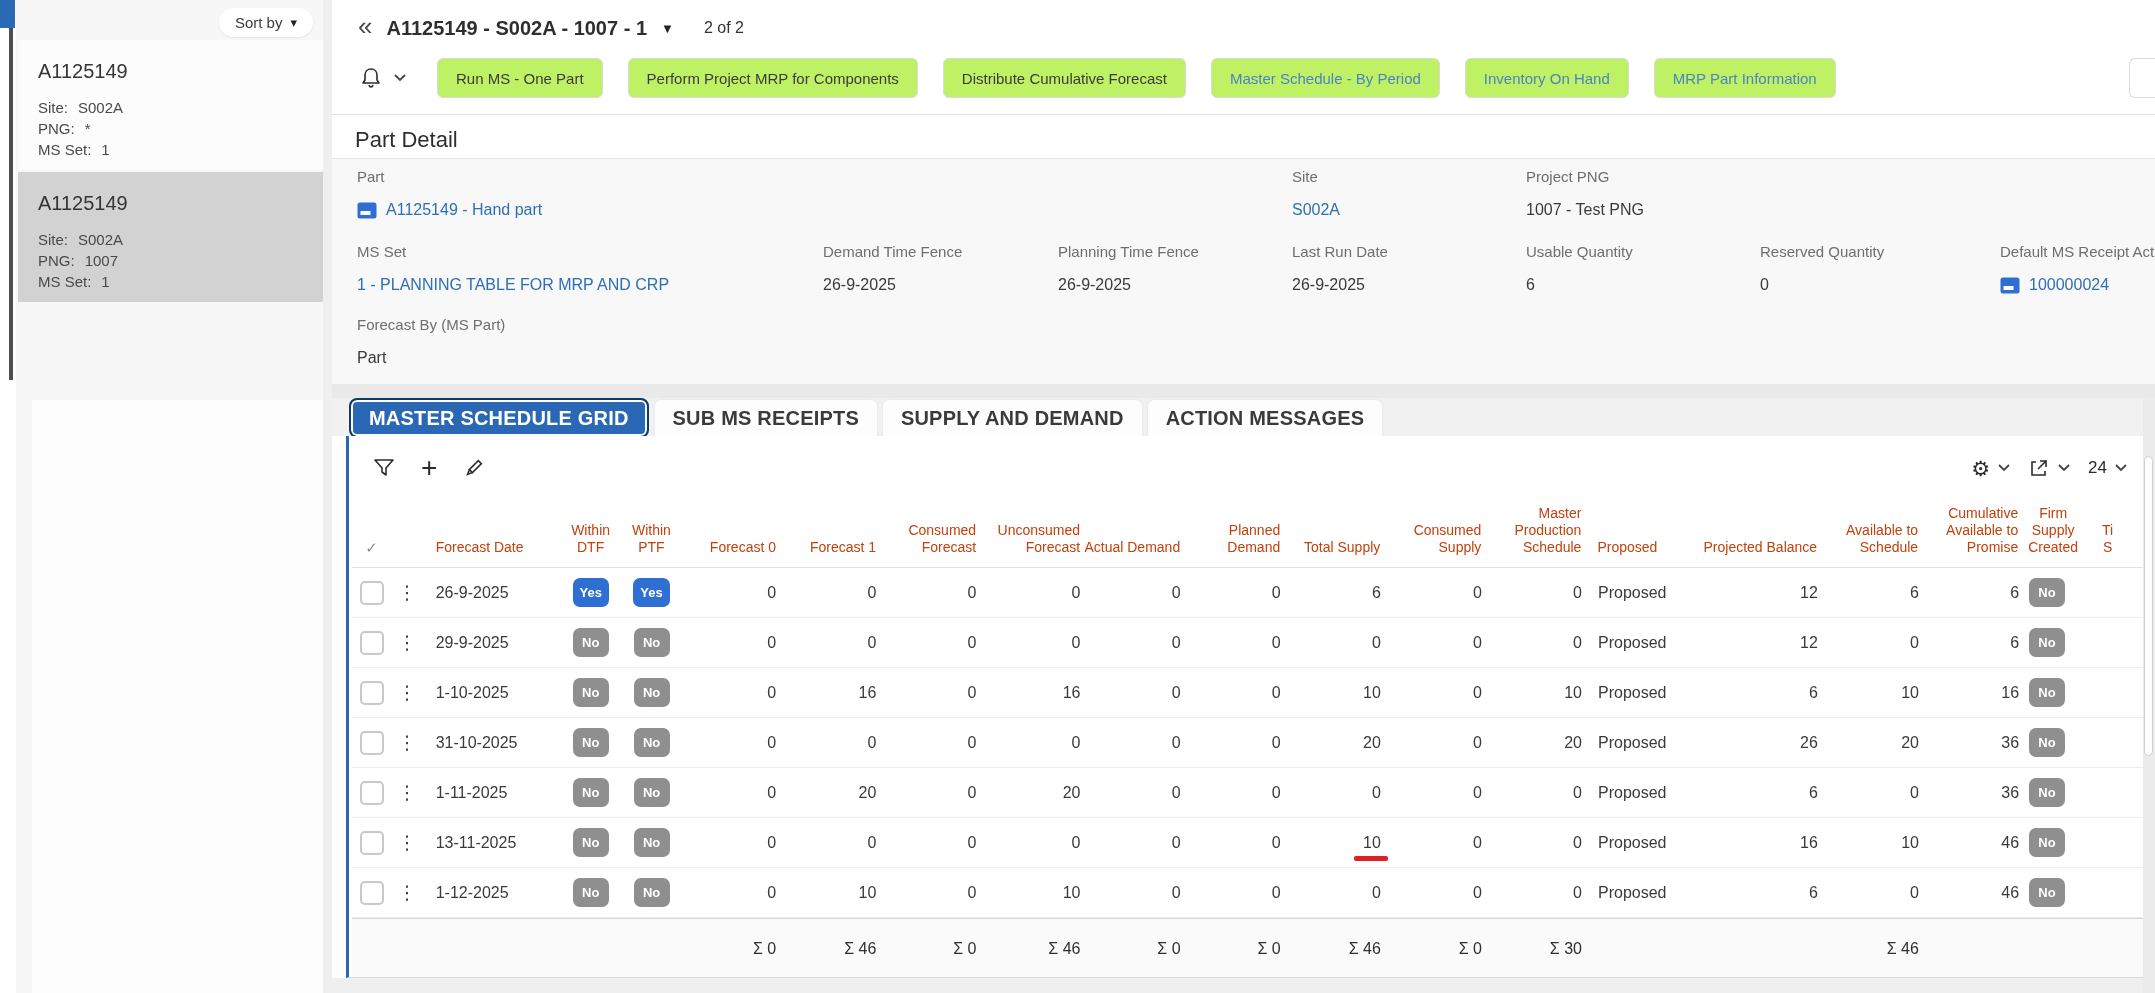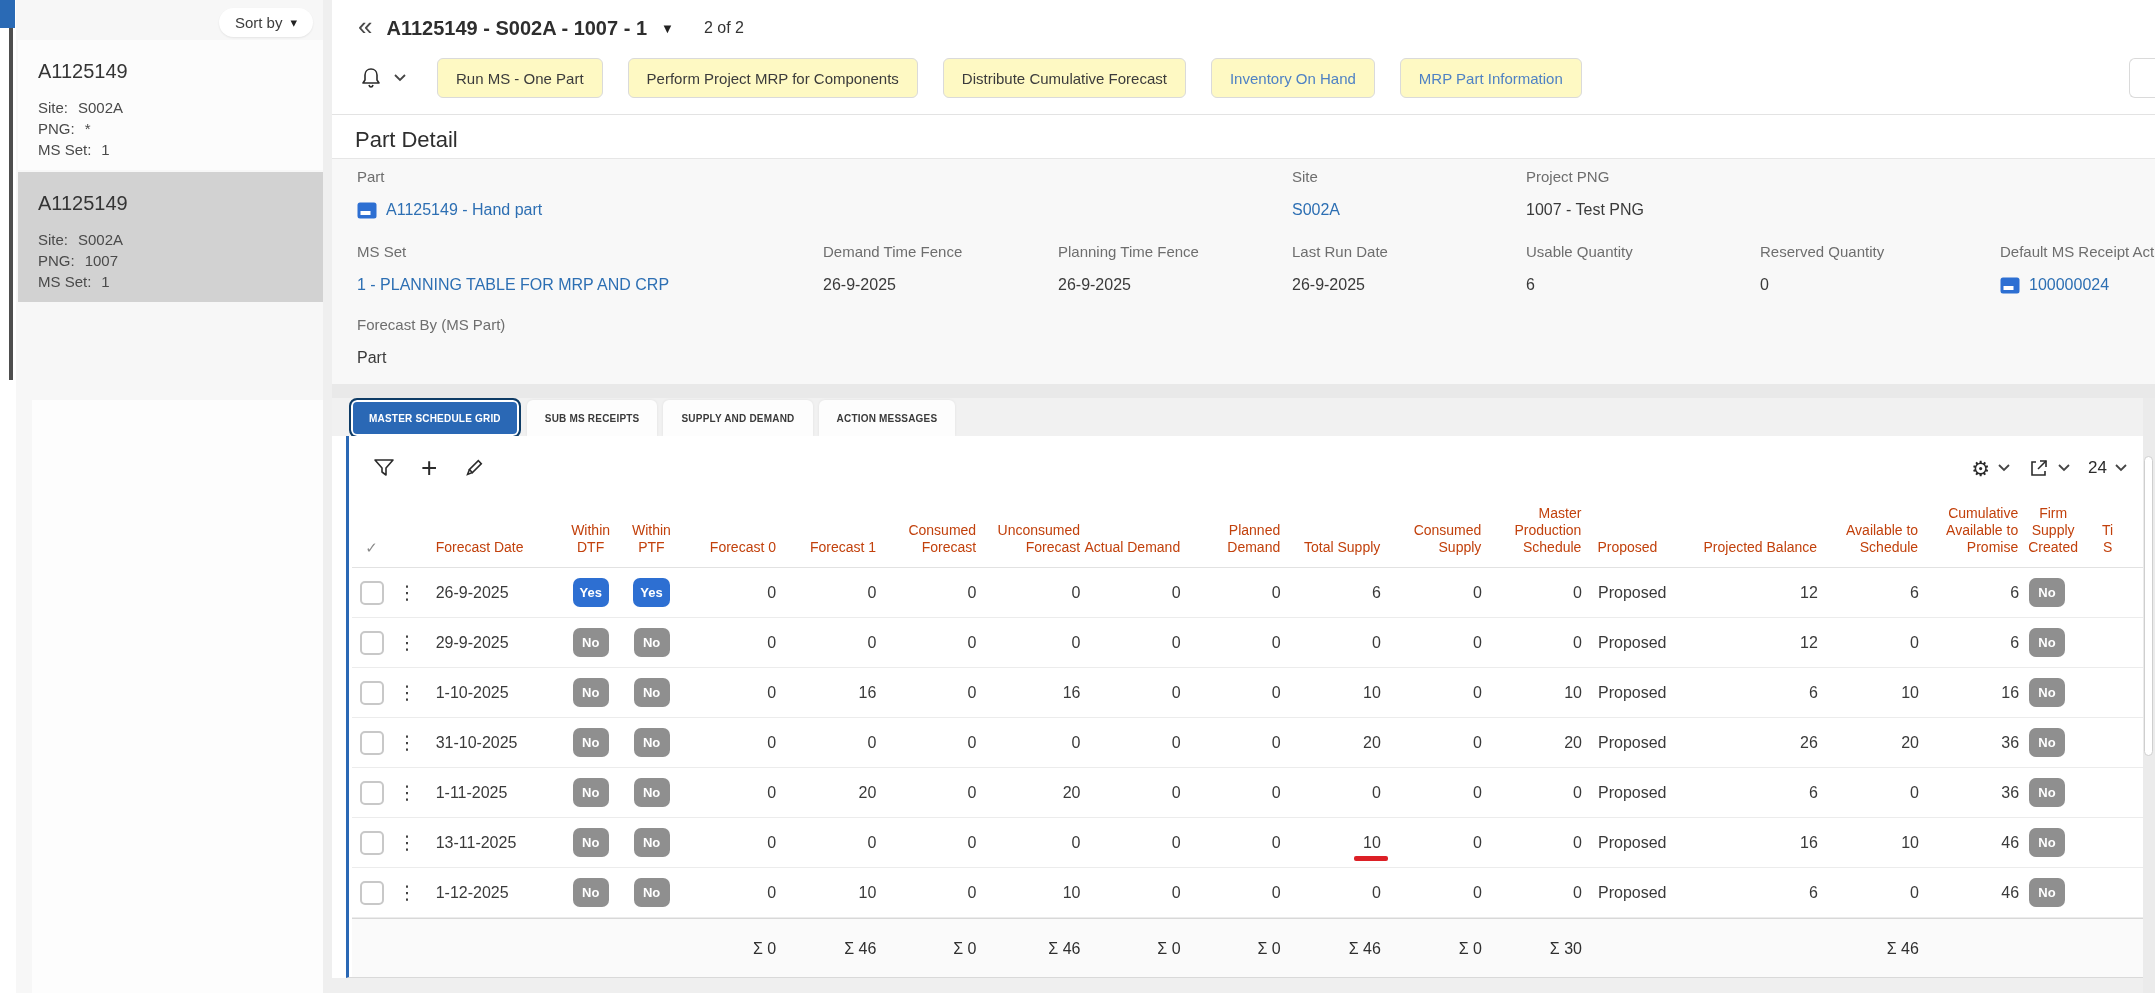--- a/index.html
+++ b/index.html
@@ -31,37 +31,37 @@
   .main{position:absolute;left:332px;top:0;width:1823px;height:993px;background:#fff;}
   .page-header{position:absolute;left:26px;top:10px;height:36px;display:flex;align-items:center;gap:14px;}
   .collapse{font-size:26px;color:#4a4a4a;line-height:1;margin-top:-4px;}
   .page-title{font-size:20px;font-weight:600;color:#2e2e2e;}
   .title-caret{font-size:13px;color:#222;}
   .page-count{font-size:16px;color:#333;margin-left:16px;}
   
   .toolbar{position:absolute;left:28px;top:58px;height:40px;display:flex;align-items:center;gap:25px;}
   .bell-group{display:flex;align-items:center;gap:12px;margin-right:6px;}
   .btn{height:40px;display:flex;align-items:center;padding:0 18px;border:1.5px solid #dadada;
-    border-radius:6px;background:#fef9c3;font-size:15px;color:#3b3b3b;white-space:nowrap;}
+    border-radius:6px;background:#bef264;font-size:15px;color:#3b3b3b;white-space:nowrap;}
   .btn.link{color:#4f82c4;}
   .btn-fragment{position:absolute;right:0;top:58px;width:26px;height:40px;background:#fff;
     border:1.5px solid #dadada;border-right:none;border-radius:6px 0 0 6px;}
   .top-divider{position:absolute;left:0;top:114px;width:1823px;height:1px;background:#e3e3e3;}
   
   .section-title{position:absolute;left:23px;top:127px;font-size:22px;font-weight:400;color:#2e2e2e;}
   .detail-section{position:absolute;left:0;top:158px;width:1823px;height:226px;background:#f8f8f8;border-top:1px solid #e6e6e6;}
   .field{position:absolute;}
   .f-label{font-size:15px;color:#6e6e6e;white-space:nowrap;}
   .f-value{font-size:16px;color:#3a3a3a;white-space:nowrap;display:flex;align-items:center;gap:9px;}
   .f-value.link{color:var(--link);}
   
   .band{position:absolute;left:0;top:384px;width:1823px;height:14px;background:#e9e9e9;}
   .tabstrip{position:absolute;left:0;top:398px;width:1823px;height:38px;background:#f1f1f1;display:flex;align-items:flex-end;padding-left:17px;}
   .tab{height:36px;display:flex;align-items:center;padding:0 18px;margin-right:6px;background:#fdfdfd;
-    border-radius:6px 6px 0 0;font-size:10px;font-weight:700;color:#3a3a3a;letter-spacing:.2px;
+    border-radius:6px 6px 0 0;font-size:20px;font-weight:700;color:#3a3a3a;letter-spacing:.2px;
     box-shadow:0 0 3px rgba(0,0,0,.07);white-space:nowrap;}
   .tab.active{height:40px;background:var(--tab-active);color:#fff;border:2px solid #0f3c66;
     box-shadow:inset 0 0 0 2px #ffffff;border-radius:8px;margin-bottom:-2px;}
   
   .grid-card{position:absolute;left:14px;top:436px;width:1809px;height:542px;background:#fff;
     border-left:3px solid var(--tab-active);border-bottom:1px solid #d9d9d9;overflow:hidden;}
   .grid-toolbar{position:absolute;left:3px;top:0;width:1803px;height:64px;display:flex;align-items:center;}
   .gt-left{display:flex;align-items:center;gap:26px;padding-left:21px;}
   .gt-right{margin-left:auto;display:flex;align-items:center;gap:18px;padding-right:28px;}
   .icon-btn{display:flex;align-items:center;gap:8px;color:#2b2b2b;}
@@ -151,20 +151,21 @@
       </span>
       <span>
         <svg width="12" height="8" viewBox="0 0 12 8">
             <path d="M1 1l5 5 5-5" fill="none" stroke="#454545" stroke-width="1.8"></path>
           </svg>
       </span>
     </div>
     <div class="btn">Run MS - One Part</div>
     <div class="btn">Perform Project MRP for Components</div>
     <div class="btn">Distribute Cumulative Forecast</div>
+    <div class="btn link">Master Schedule - By Period</div>
     <div class="btn link">Inventory On Hand</div>
     <div class="btn link">MRP Part Information</div>
   </div>
   <div class="btn-fragment"></div>
 
   <div class="top-divider"></div>
 
   <div class="section-title">Part Detail</div>
 
   <div class="detail-section">

